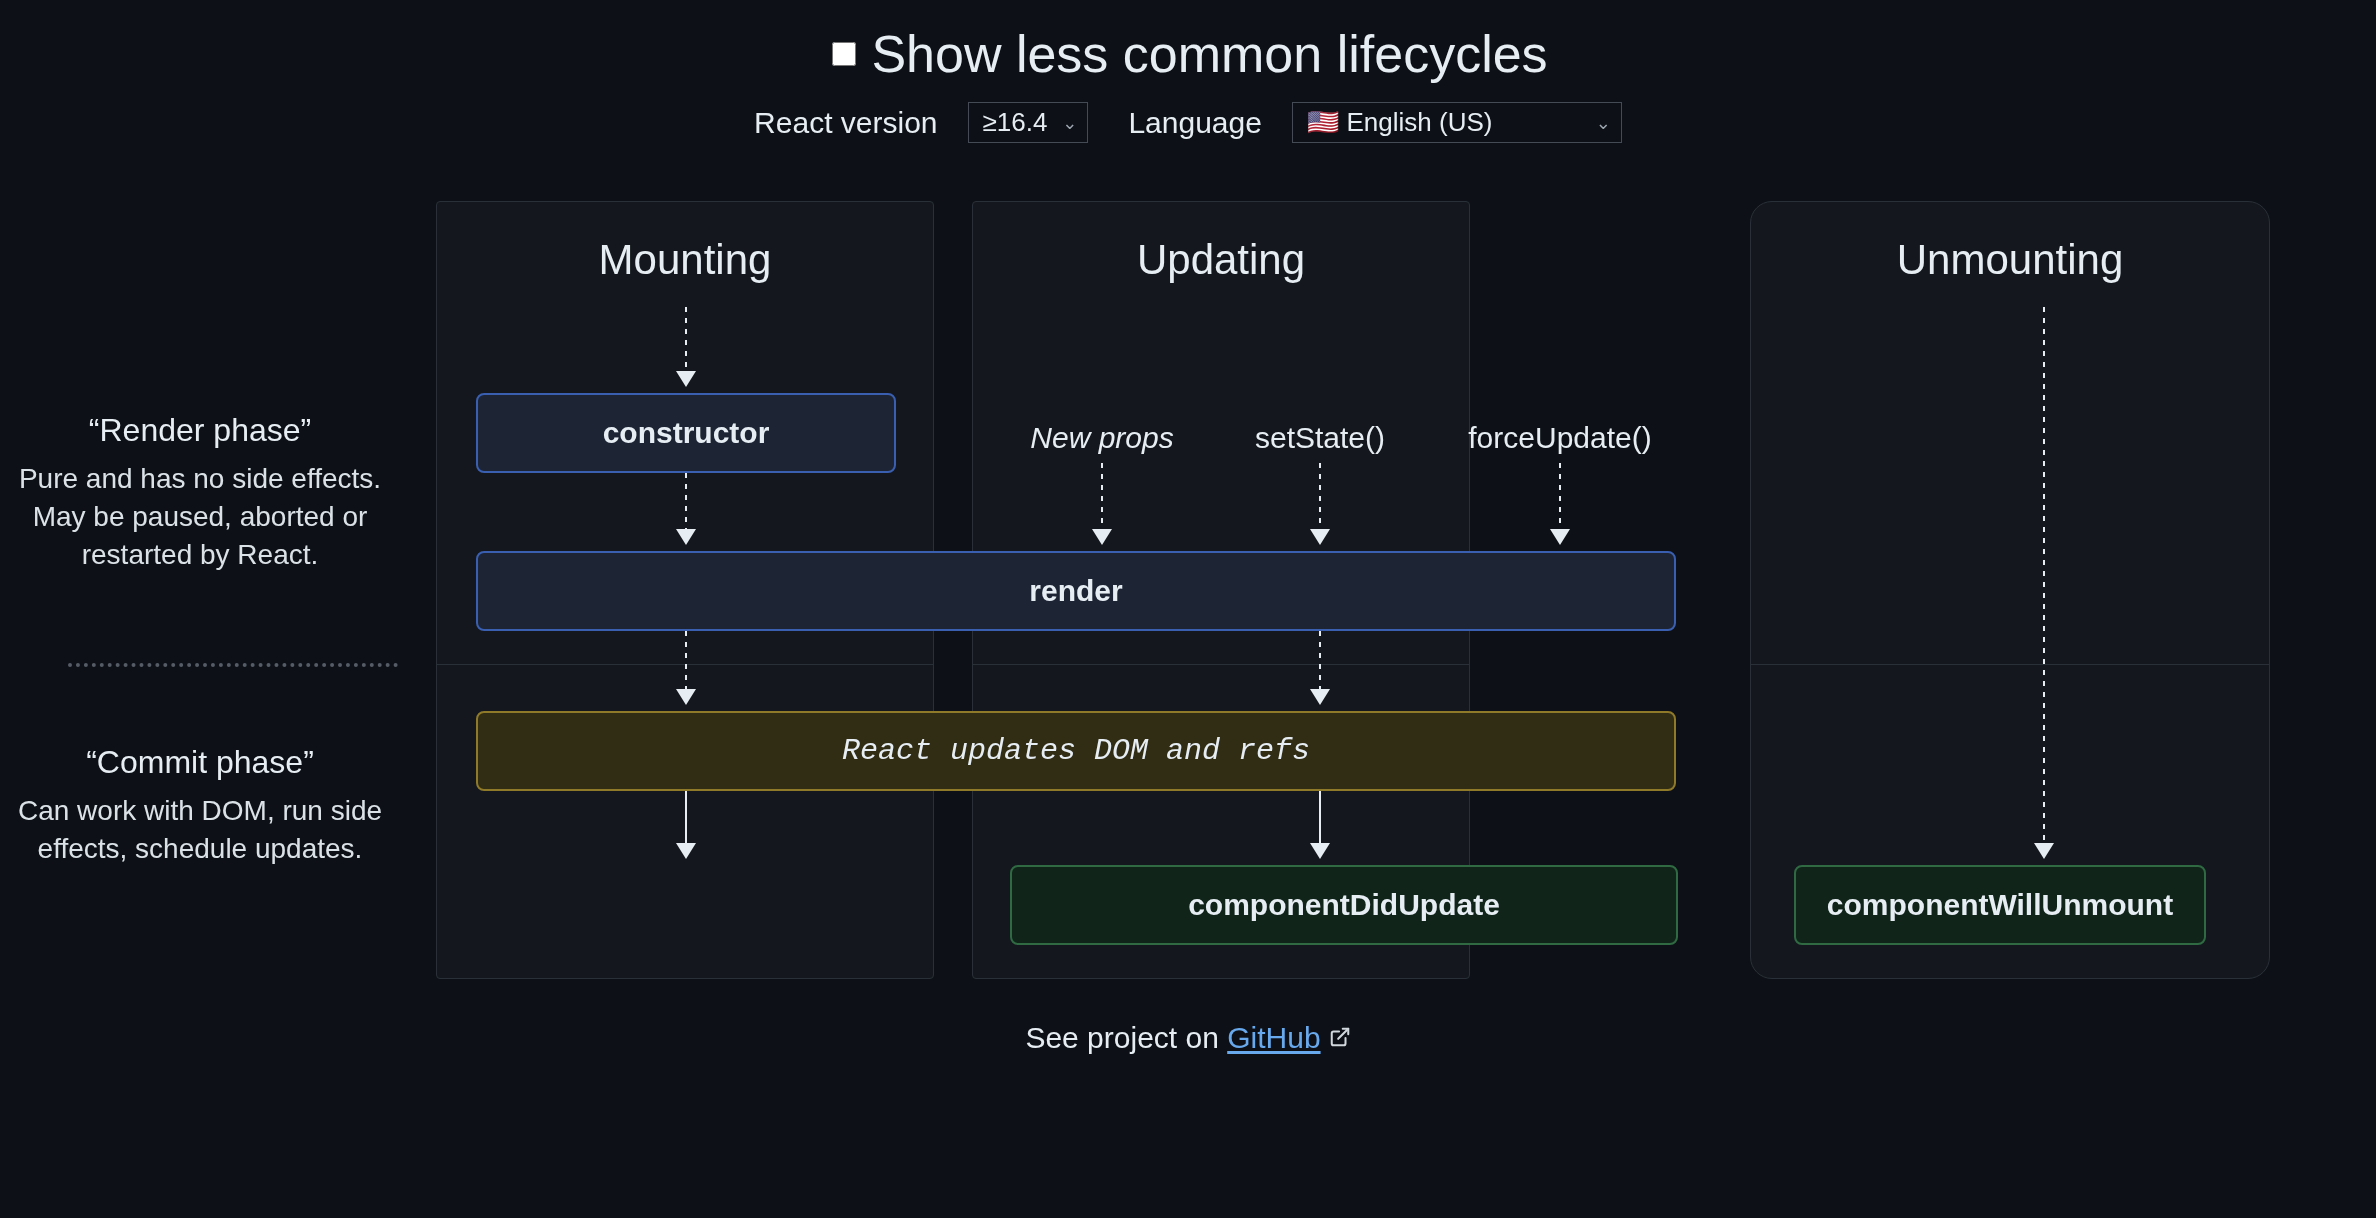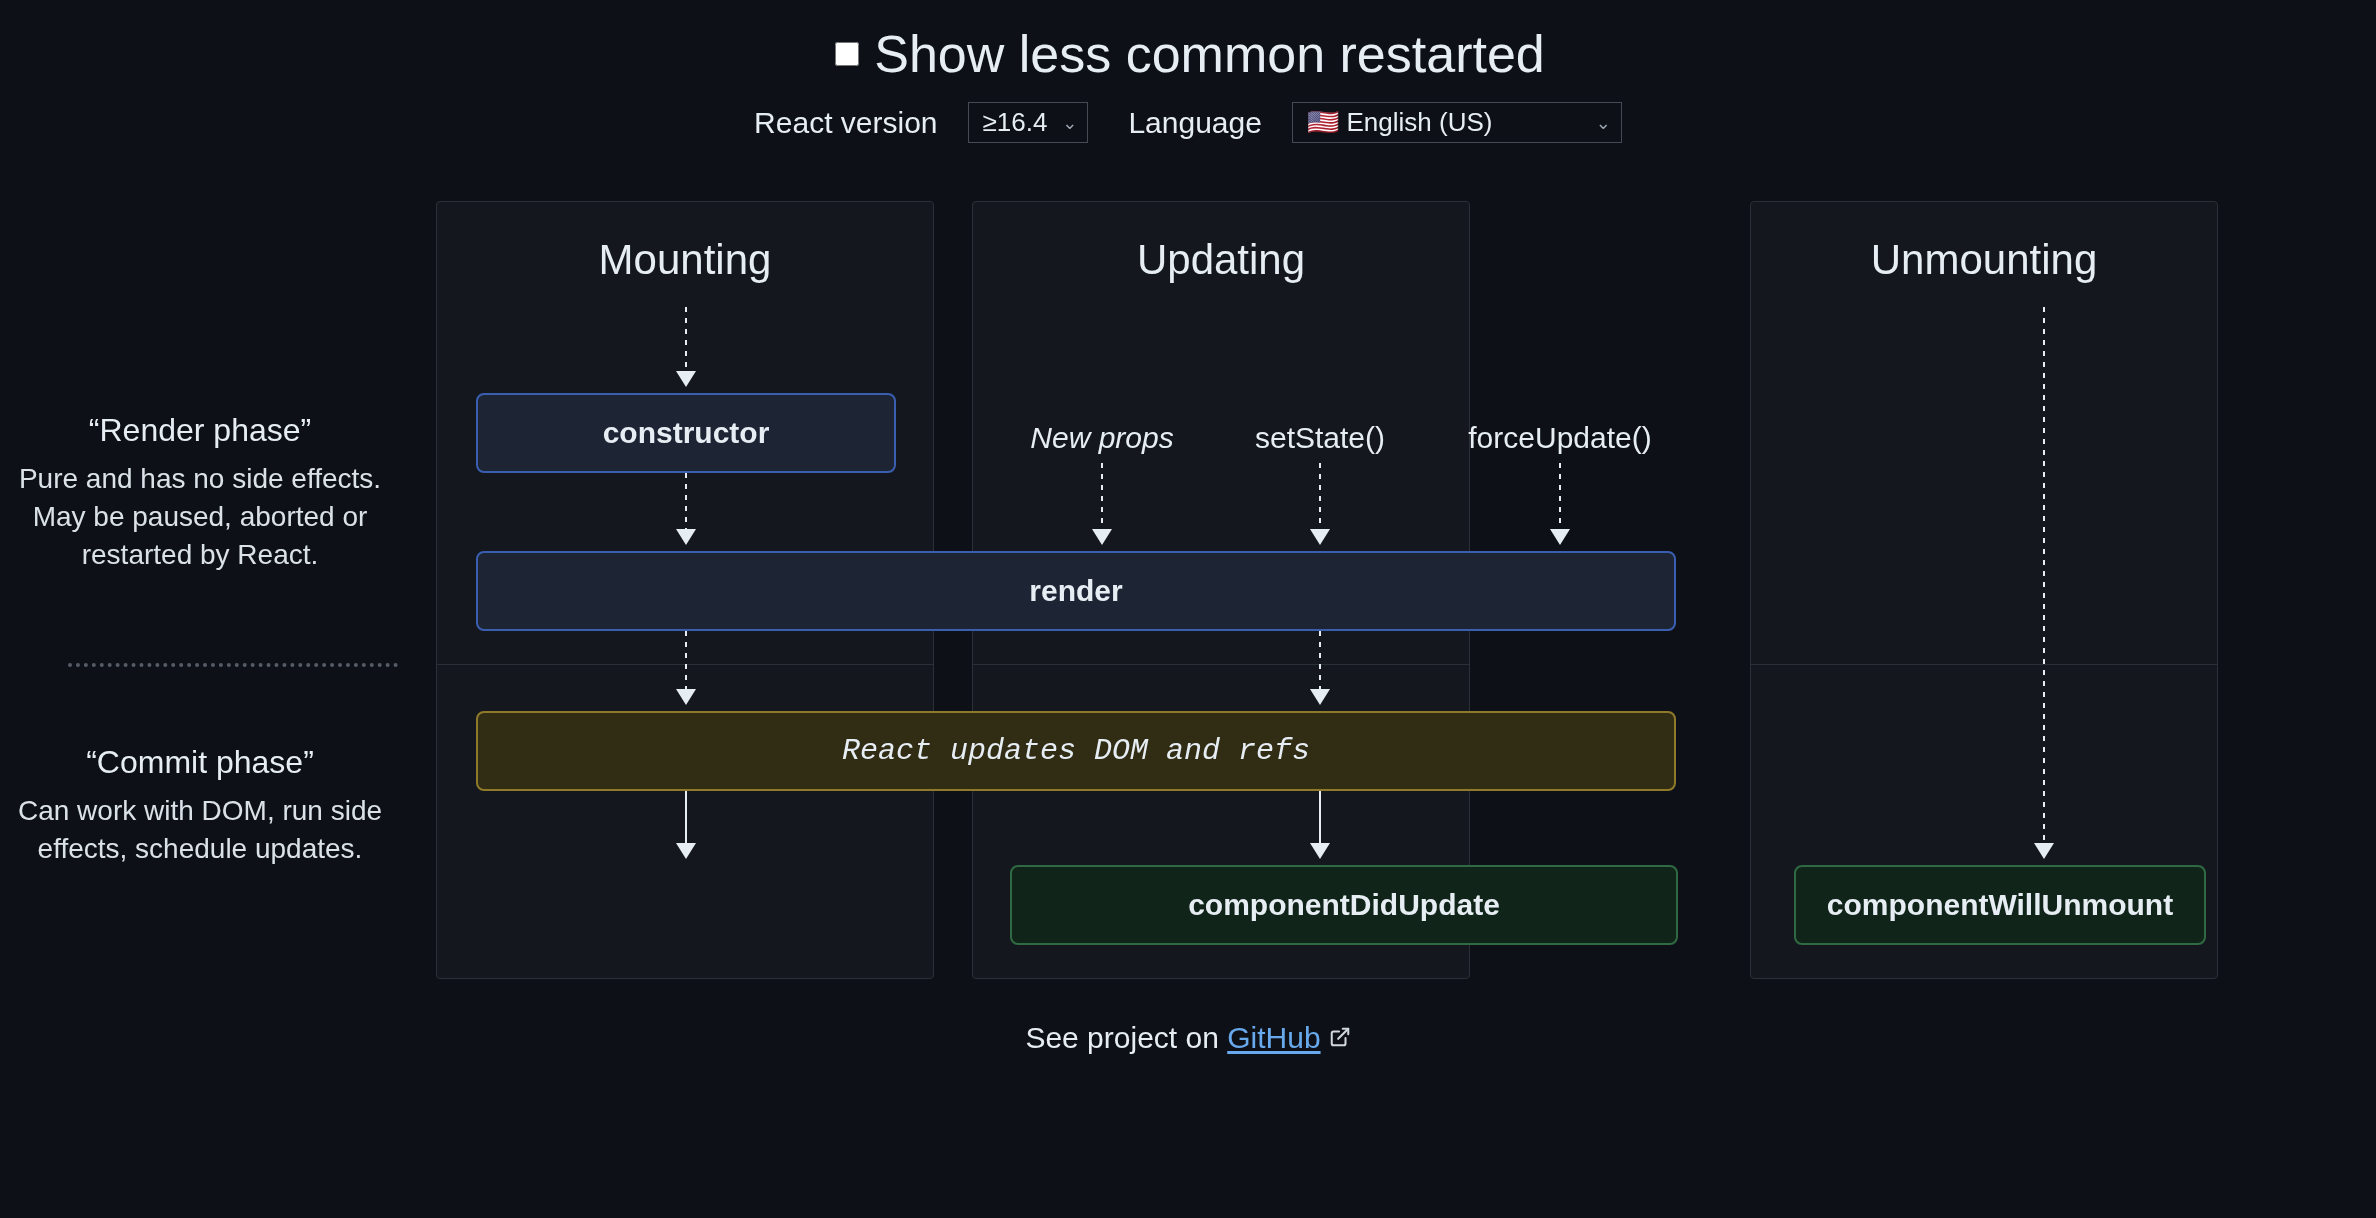--- a/index.html
+++ b/index.html
@@ -105,21 +105,21 @@
     position: absolute;
     top: 0;
     width: 498px;
     height: 778px;
     border: 1.5px solid var(--panel-border);
     border-radius: 4px;
     background: var(--panel-bg);
   }
   .col.mounting    { left: 436px; }
   .col.updating    { left: 972px; }
-  .col.unmounting  { left: 1750px; width: 468px; }
+  .col.unmounting  { left: 1750px; width: 520px; border-radius: 22px; }
   .col-heading {
     position: absolute; top: 34px; left: 0; right: 0;
     text-align: center;
     font-size: 42px; font-weight: 500;
   }
   .col-sep {
     position: absolute; left: 0; right: 0; top: 462px;
     border-top: 1.5px solid var(--panel-border);
   }
   
@@ -154,21 +154,21 @@
   .footer a { color: var(--link); text-decoration: underline; text-underline-offset: 3px; }
   .ext-icon { display: inline-block; margin-left: 8px; font-size: 24px; color: var(--text); opacity: 0.9; }
 </style>
 </head>
 <body>
 
 <div class="wrap">
 
   <div class="toggle-row">
     <input type="checkbox" id="toggle-lc" style="">
-    <label for="toggle-lc">Show less common restarted</label>
+    <label for="toggle-lc">Show less common lifecycles</label>
   </div>
 
   <div class="selectors">
     <div class="sel-group">
       <span class="sel-label">React version</span>
       <div class="select">
         <span>≥16.4</span>
         <span class="chev">⌄</span>
       </div>
     </div>

